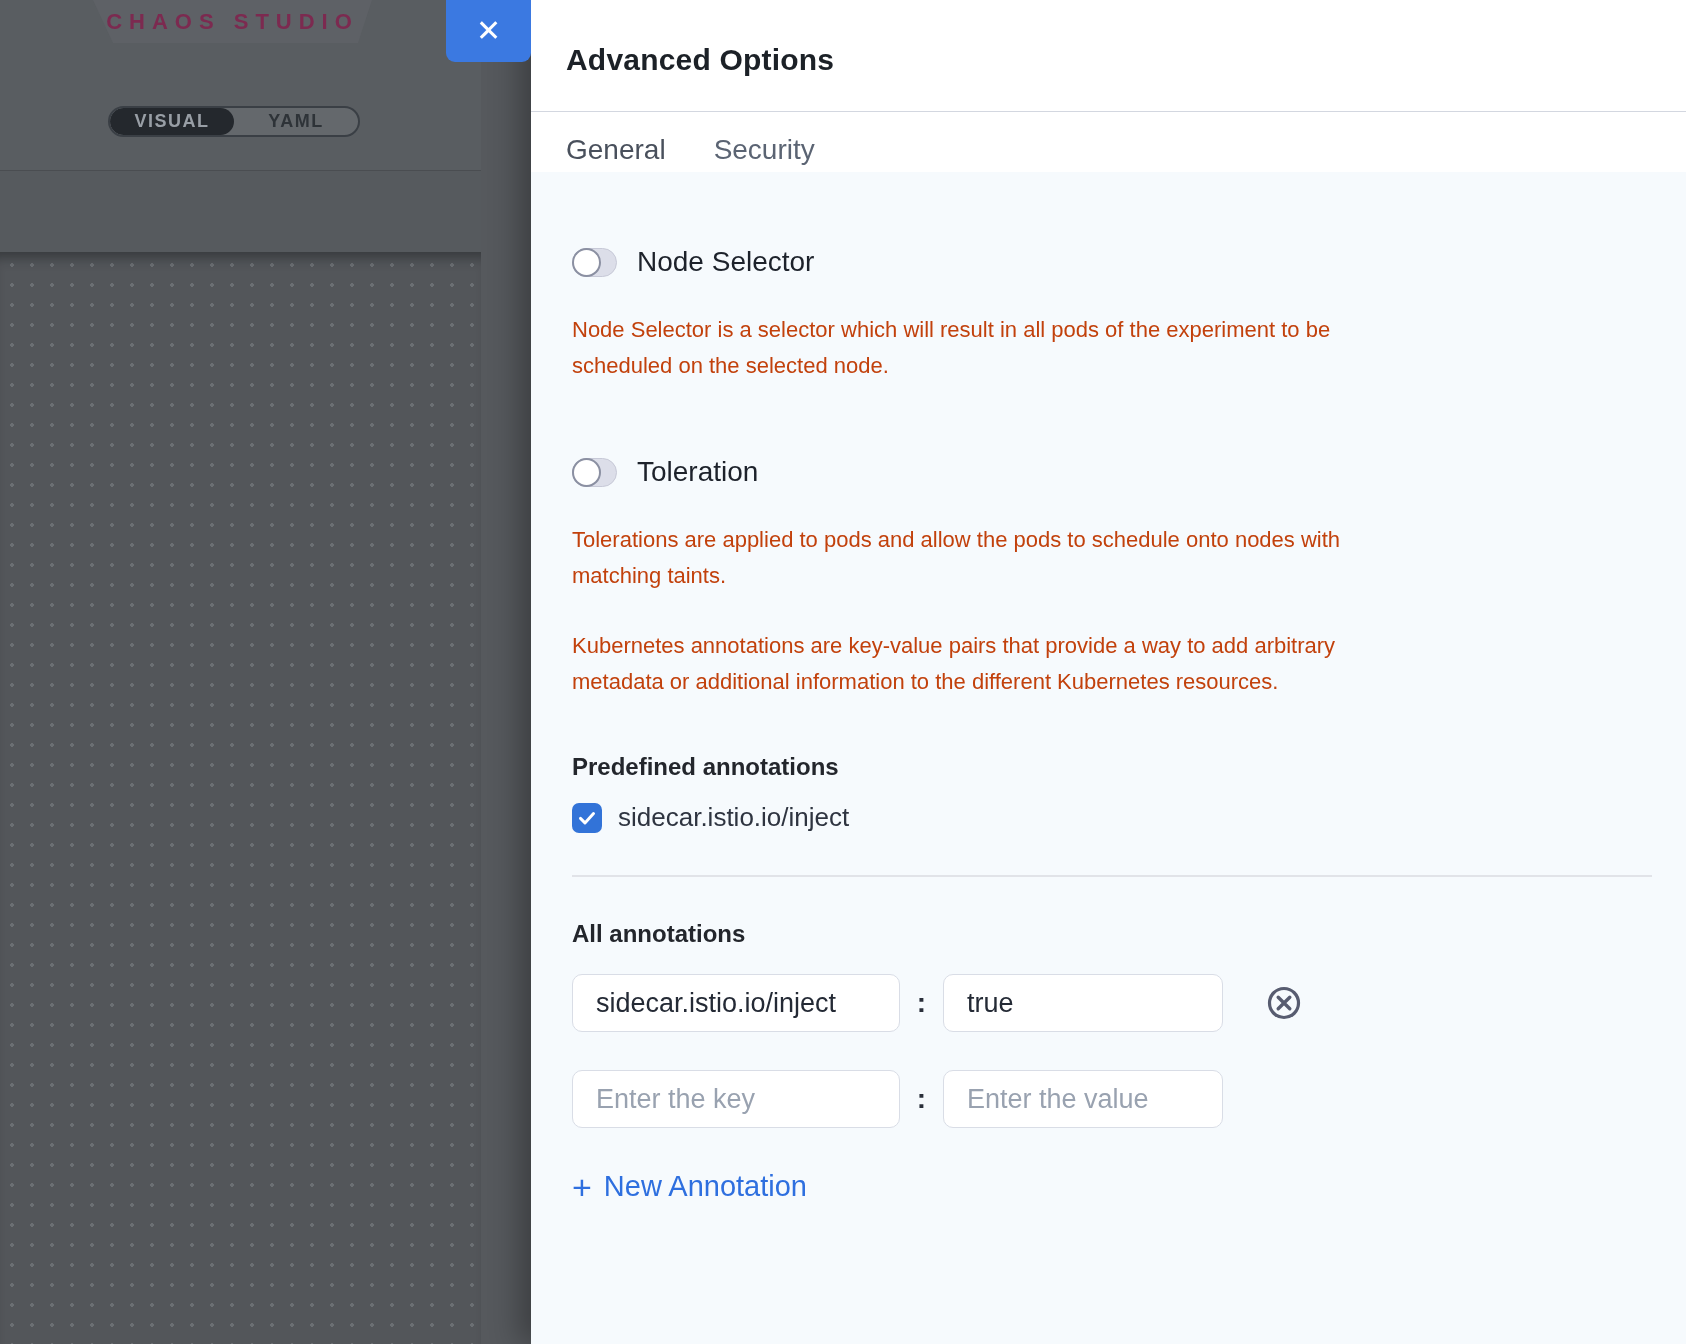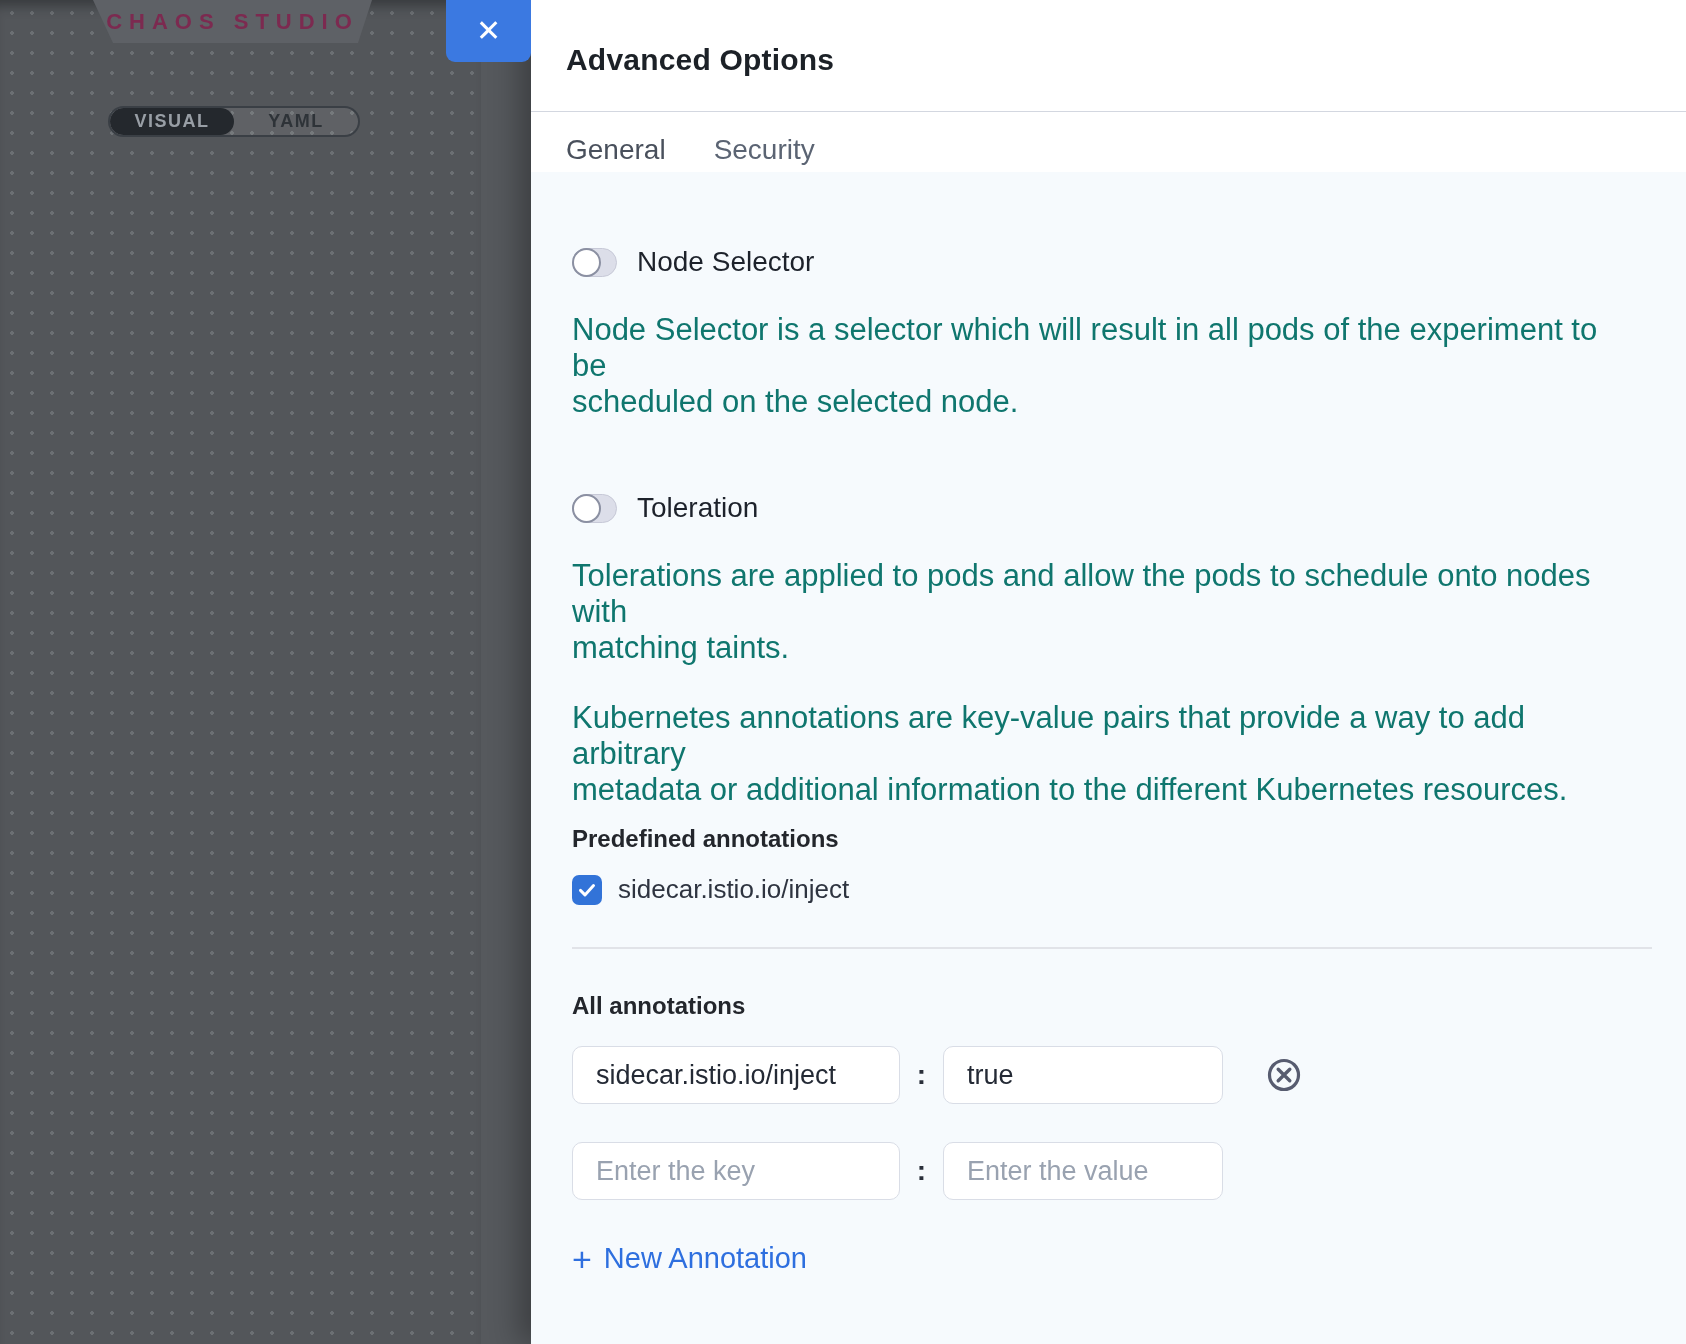--- a/index.html
+++ b/index.html
@@ -1,21 +1,21 @@
 <!DOCTYPE html>
 <html><head>
 <meta charset="utf-8">
 <style>
   * { margin:0; padding:0; box-sizing:border-box; }
   html,body { width:1686px; height:1344px; }
   body { font-family:"Liberation Sans", sans-serif; overflow:hidden; }
   .stage { position:relative; width:1686px; height:1344px; overflow:hidden; background:#56595d; }
 
   
-  .canvas { position:absolute; inset:0; width:481px; display:flex; }
+  .canvas { position:absolute; inset:0; width:481px; display:flex; flex-direction:column; }
   .canvas-header { position:relative; height:171px; background:#595d61; border-bottom:1px solid #4a4d51; }
   .studio-banner { position:absolute; left:93px; top:0; width:279px; height:43px;
     background:#5e6166; clip-path:polygon(0 0,100% 0,calc(100% - 14px) 100%,20px 100%);
     display:flex; align-items:center; justify-content:center; }
   .studio-banner span { font-size:22px; font-weight:800; letter-spacing:7px; color:#7c2a50; }
   .segmented { position:absolute; left:108px; top:106px; width:252px; height:31px;
     border:2px solid #3a3f45; border-radius:16px; background:rgba(255,255,255,0.07);
     display:flex; overflow:hidden; }
   .seg { flex:1; display:flex; align-items:center; justify-content:center;
     font-size:18px; font-weight:700; letter-spacing:1.5px; cursor:pointer; }
@@ -52,26 +52,26 @@
   
   .toggle-row { display:flex; align-items:center; gap:20px; }
   .toggle { position:relative; width:45px; height:29px; border-radius:15px; cursor:pointer; flex:0 0 auto; }
   .toggle.off { background:#dcdee9; border:1px solid #c7c9d7; }
   .toggle.off .knob { position:absolute; left:-1px; top:-1px; width:29px; height:29px;
     border-radius:50%; background:#ffffff; border:2px solid #8b90a2; }
   .toggle.on { background:#3a75d8; }
   .toggle.on .knob { position:absolute; right:1px; top:1.5px; width:26px; height:26px;
     border-radius:50%; background:#ffffff; border:2px solid #2c63c6; }
   .toggle-label { font-size:28px; font-weight:500; color:#1d222b; }
-  .desc { margin-top:34px; font-size:31px; line-height:36px; color:#0f766e; white-space:pre-line; }
+  .desc { margin-top:34px; font-size:22px; line-height:36px; color:#c2410c; white-space:pre-line; }
   .gap-lg { margin-top:72px; }
 
   
   .sub-heading { font-size:24px; font-weight:700; color:#23262c; line-height:30px; }
-  .mt-predef { margin-top:16px; }
+  .mt-predef { margin-top:52px; }
   .checkbox-row { margin-top:20px; display:flex; align-items:center; gap:16px; }
   .checkbox { width:30px; height:30px; border-radius:7px; background:#3273d8; cursor:pointer;
     display:flex; align-items:center; justify-content:center; flex:0 0 auto; }
   .checkbox-label { font-size:26px; color:#2e3440; }
   .rule { margin-top:42px; margin-right:-32px; height:2px; background:#e1e3e8; }
   .mt-allann { margin-top:42px; }
 
   
   .ann-row { display:flex; align-items:center; }
   .ann-row.first { margin-top:25px; }

